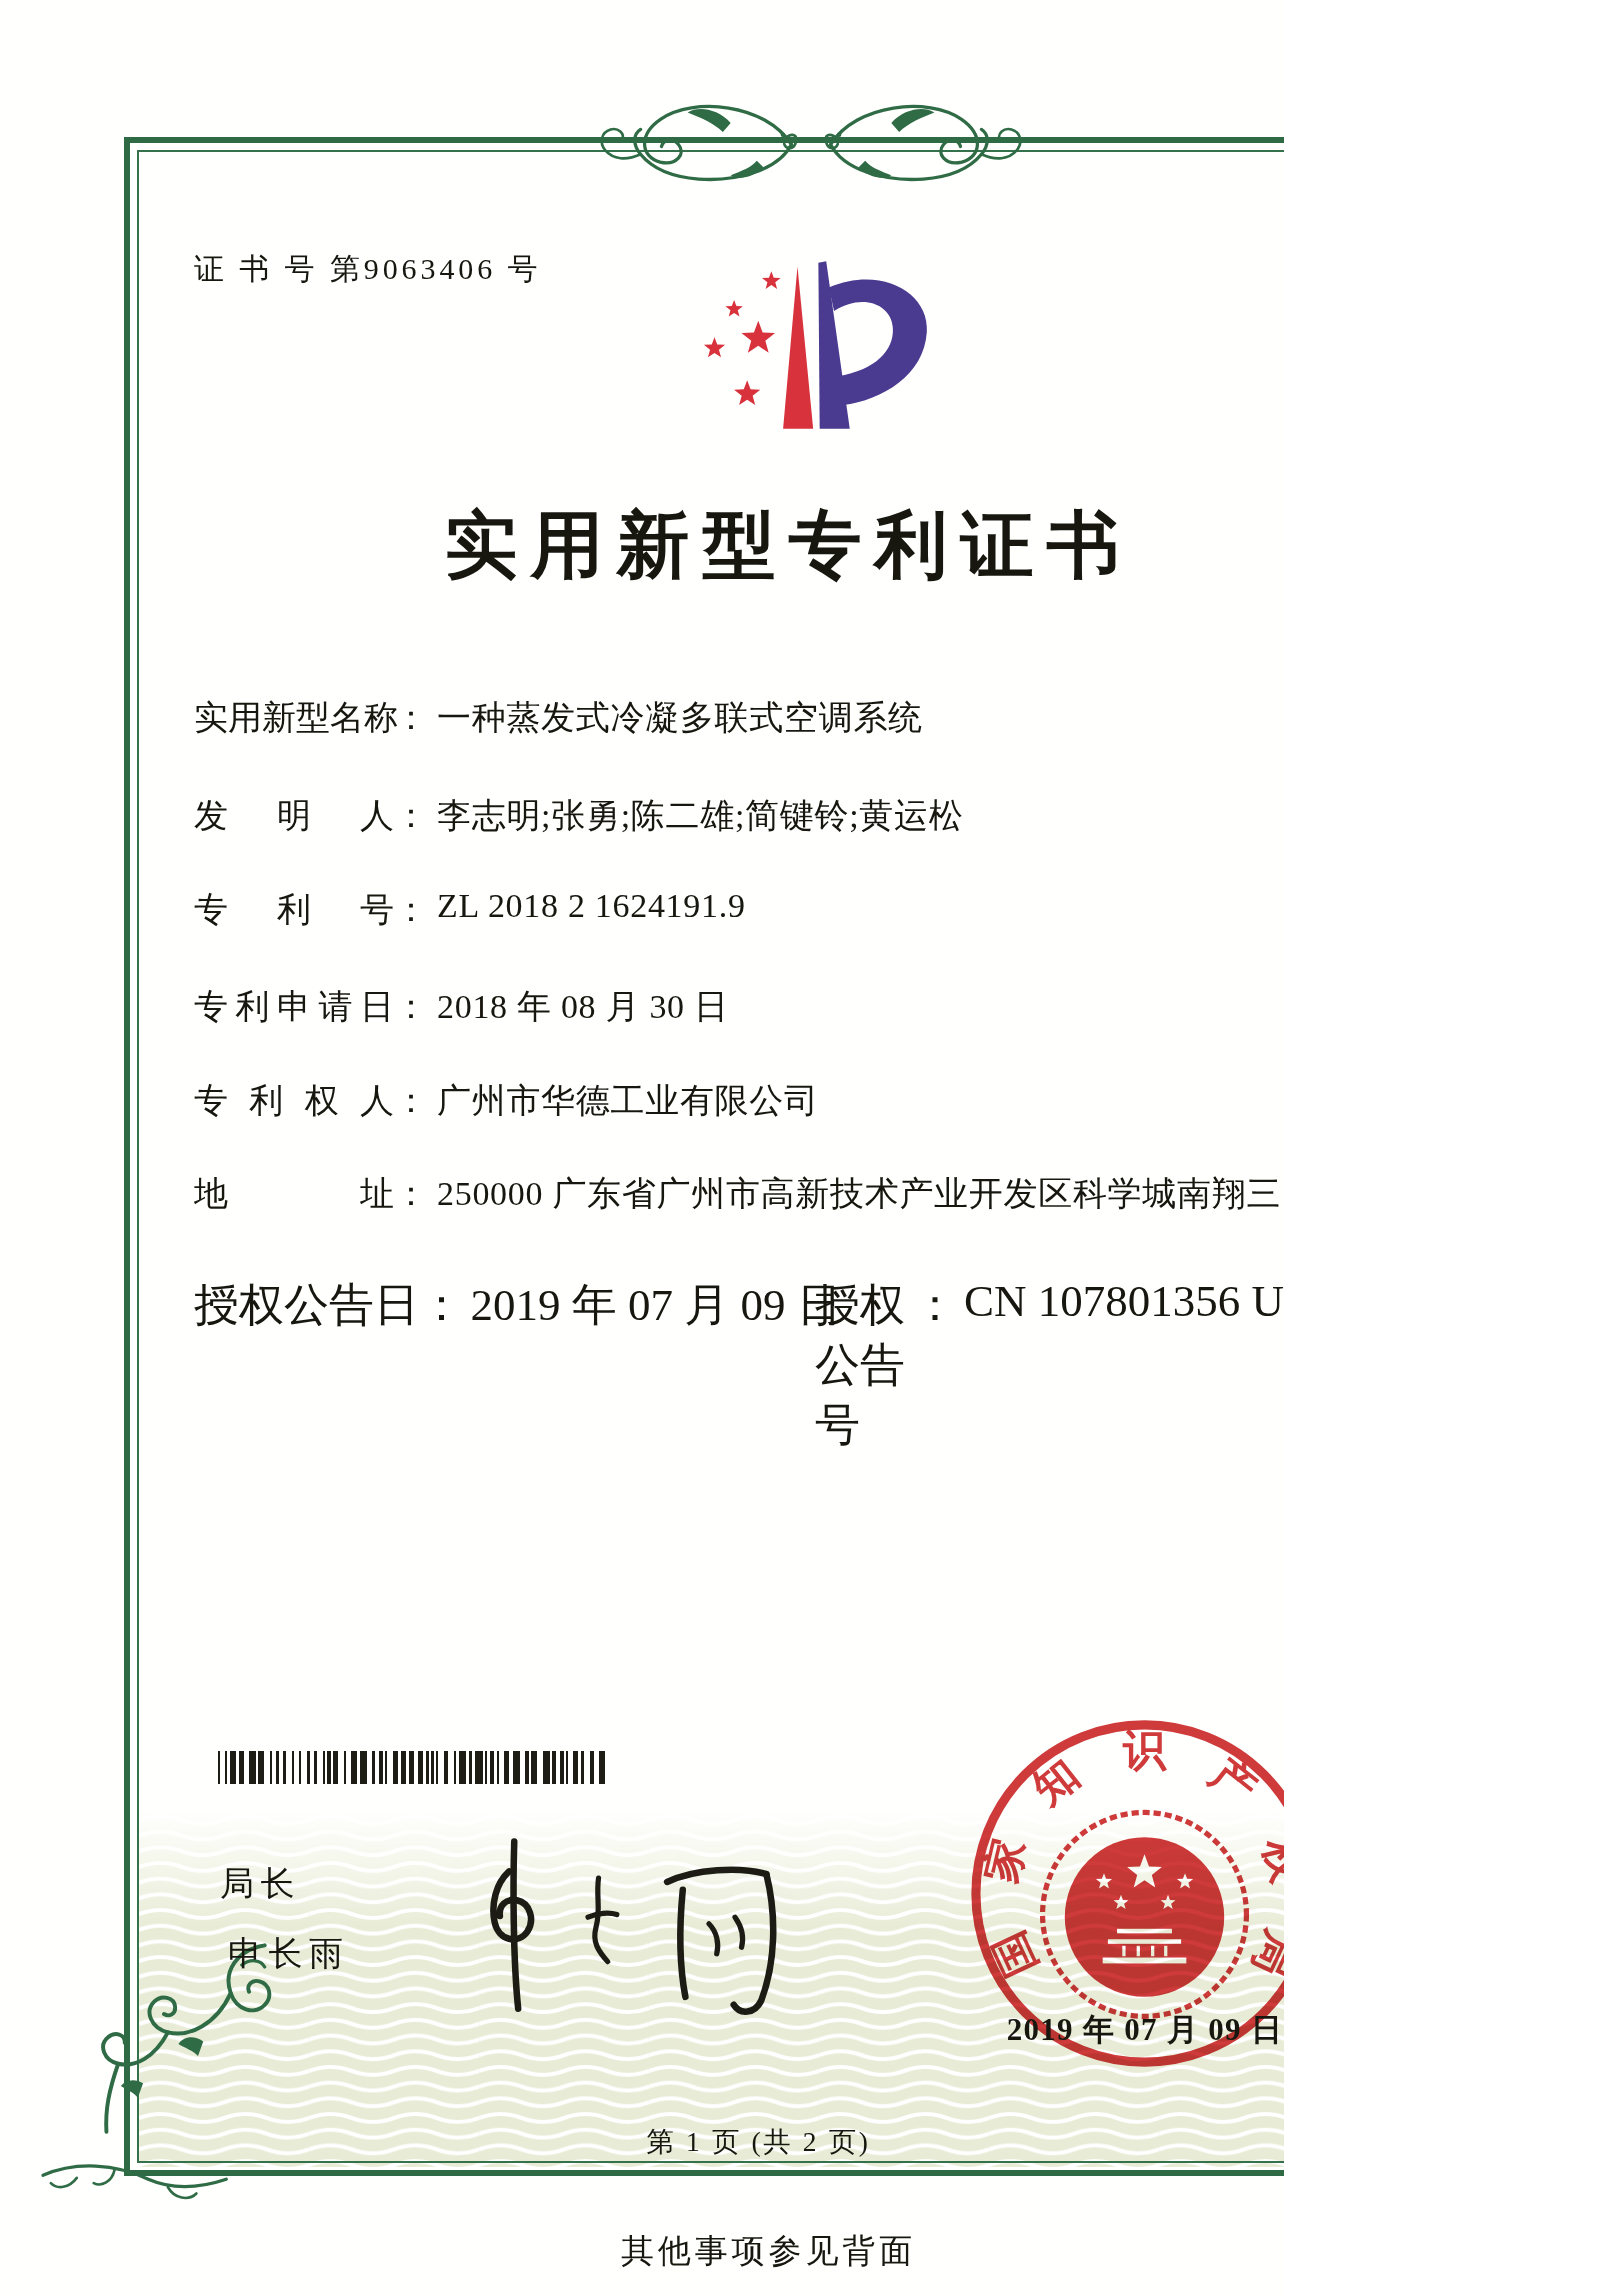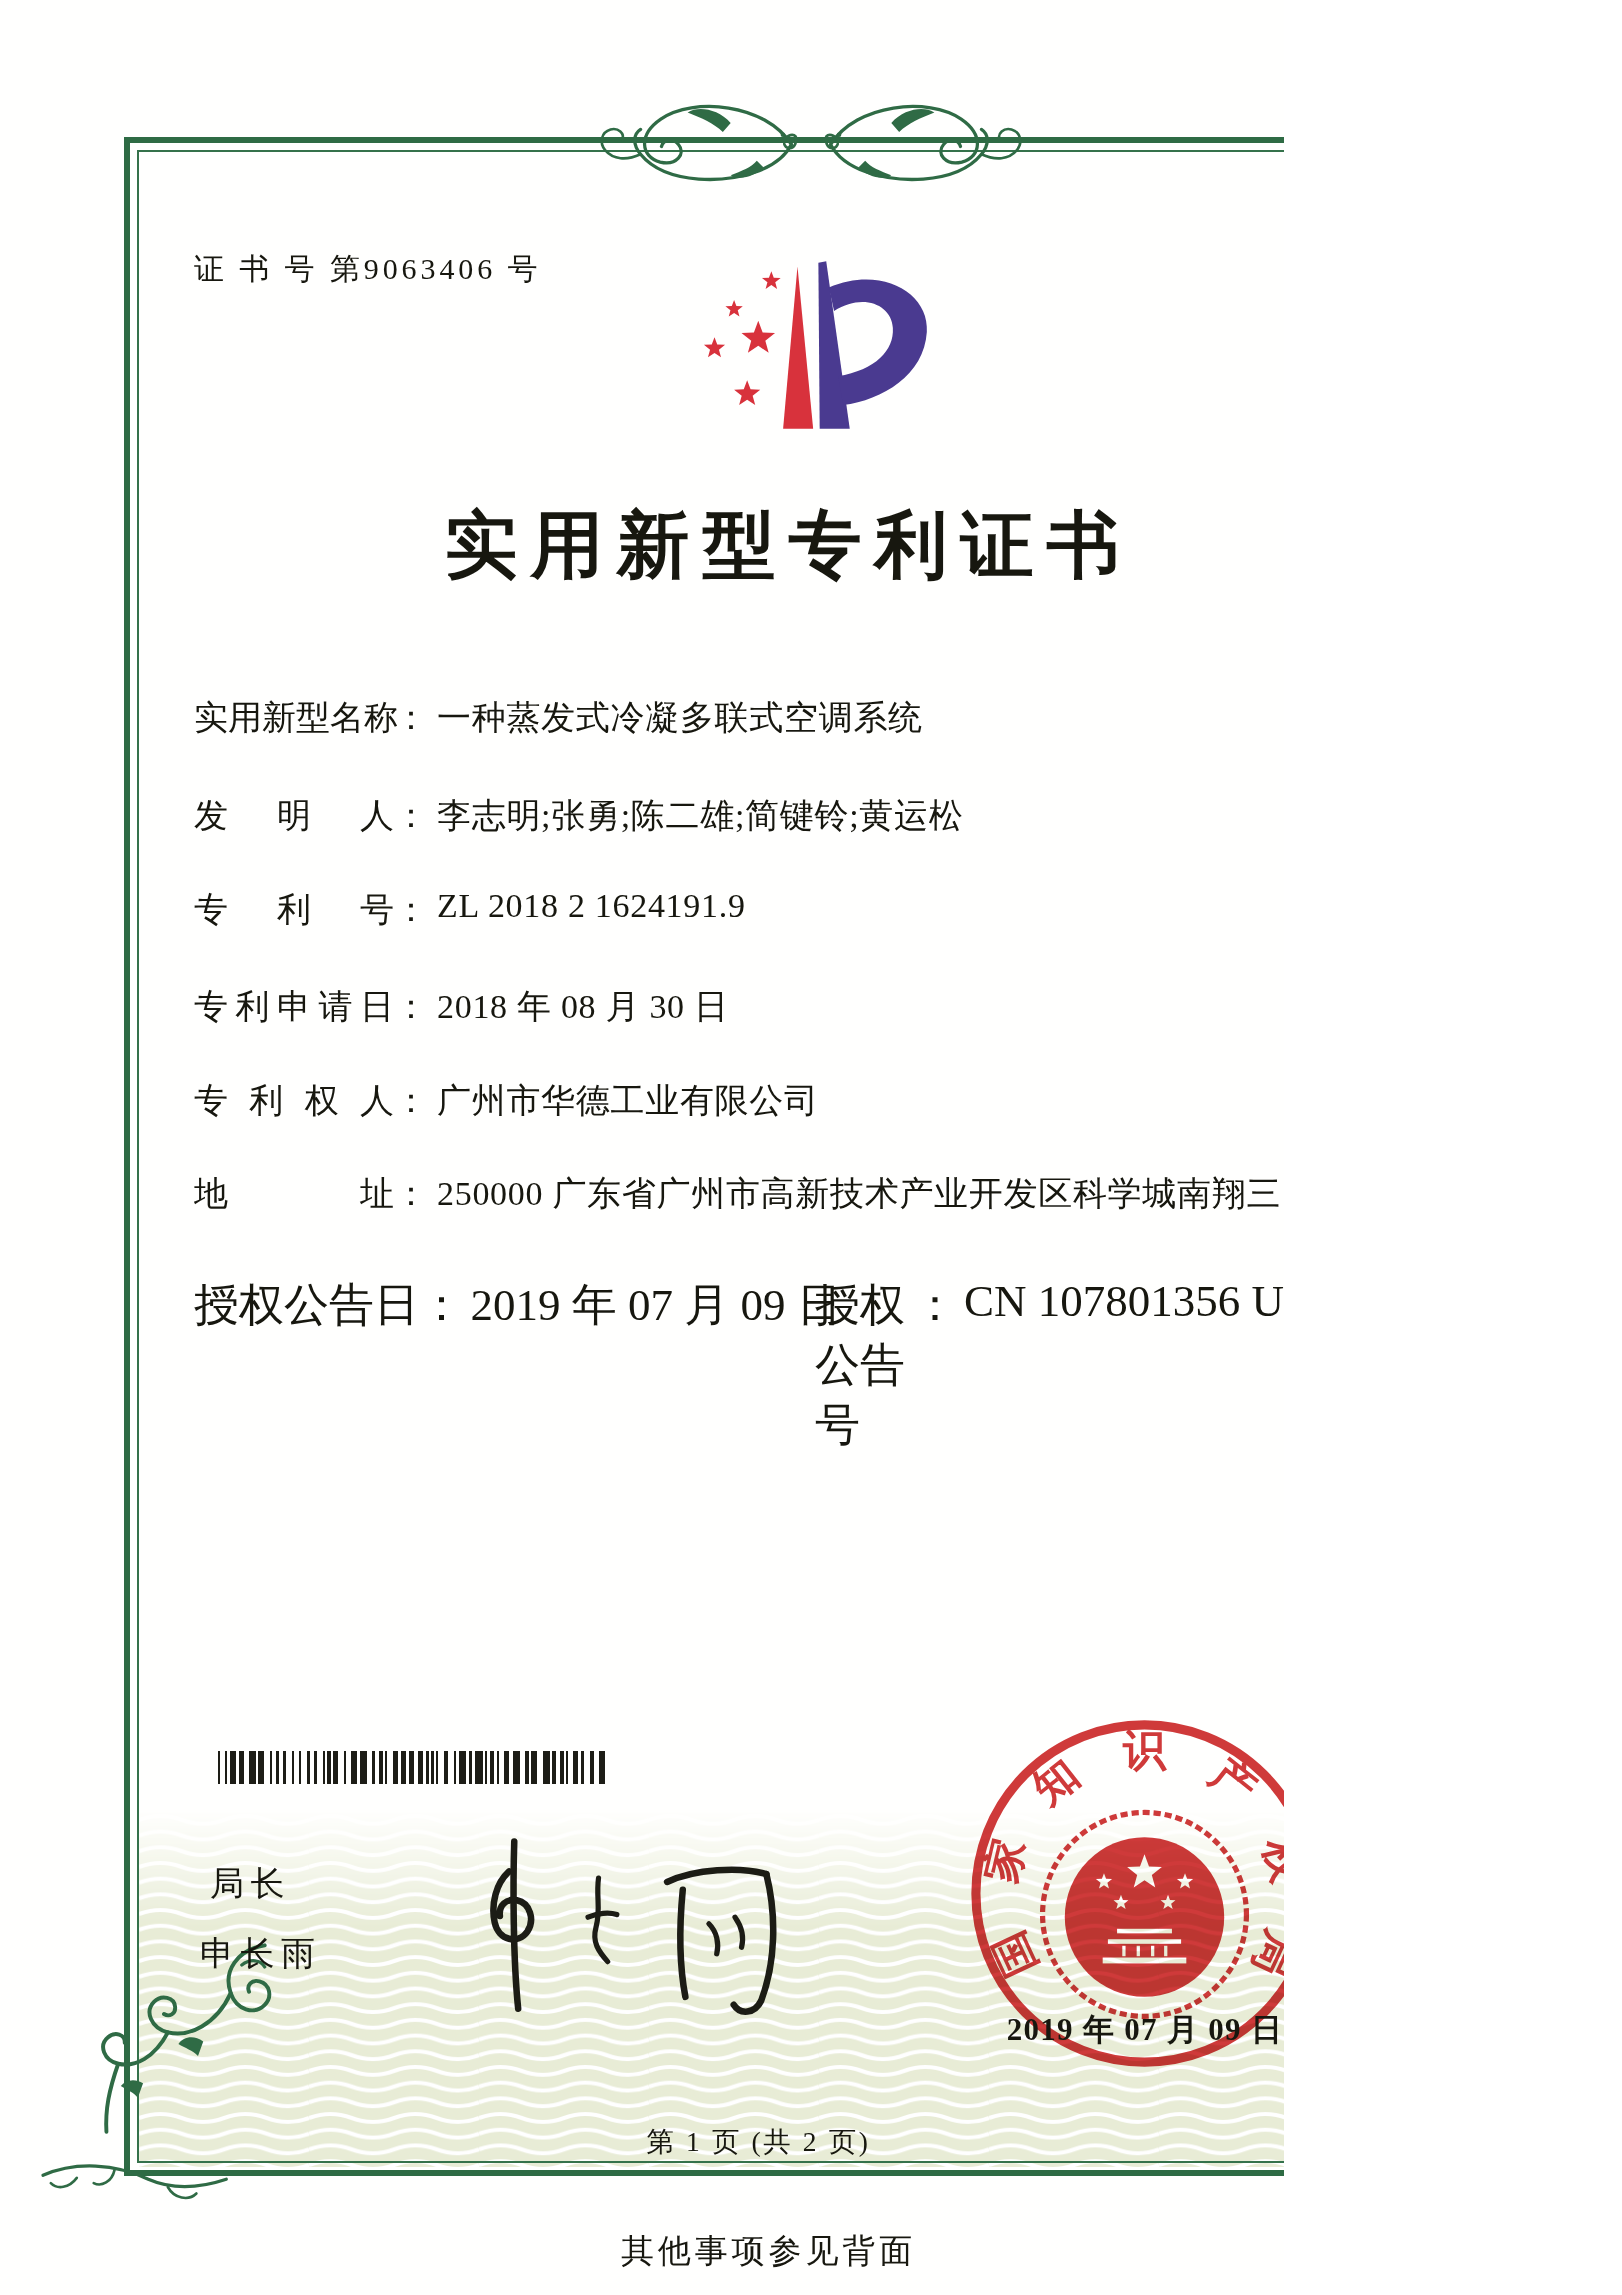--- a/index.html
+++ b/index.html
@@ -247,22 +247,22 @@
       <span style="width:6.5px;margin-right:2px"></span>
       <span style="width:3.9px;margin-right:4.6px"></span>
       <span style="width:3.3px;margin-right:2px"></span>
       <span style="width:2px;margin-right:5.2px"></span>
       <span style="width:5.2px;margin-right:2.6px"></span>
       <span style="width:3.3px;margin-right:5.9px"></span>
       <span style="width:3.9px;margin-right:5.9px"></span>
       <span style="width:5.9px;margin-right:4.6px"></span>
     </div>
 
-  <div class="abs director" style="left:210px;top:1861px;">局长</div>
-  <div class="abs director" style="left:200px;top:1931px;text-align:center;">申长雨</div>
+  <div class="abs director" style="left:220px;top:1861px;">局长</div>
+  <div class="abs director" style="left:228px;top:1931px;text-align:center;">申长雨</div>
 
   <svg class="abs" style="left:458px;top:1831px;" width="379" height="209" viewBox="0 0 580 320" xmlns="http://www.w3.org/2000/svg">
     <path class="ink" stroke-width="10" d="M 78,62 C 58,80 50,112 56,140 C 62,168 92,174 106,154 C 118,136 110,110 90,106 C 74,103 62,114 64,130"></path>
     <path class="ink" stroke-width="10" d="M 86,16 C 84,80 84,195 92,272"></path>
     <path class="ink" stroke-width="8" d="M 215,72 C 211,102 219,120 211,148 C 205,170 215,184 229,200"></path>
     <path class="ink" stroke-width="8" d="M 199,132 C 213,126 231,124 243,128"></path>
     <path class="ink" stroke-width="10" d="M 320,78 C 362,58 432,54 472,66"></path>
     <path class="ink" stroke-width="10" d="M 344,90 C 338,152 340,212 348,254"></path>
     <path class="ink" stroke-width="10" d="M 472,66 C 488,130 486,202 464,260 C 454,280 432,282 422,266"></path>
     <path class="ink" stroke-width="8" d="M 384,142 C 396,154 400,172 396,188"></path>

